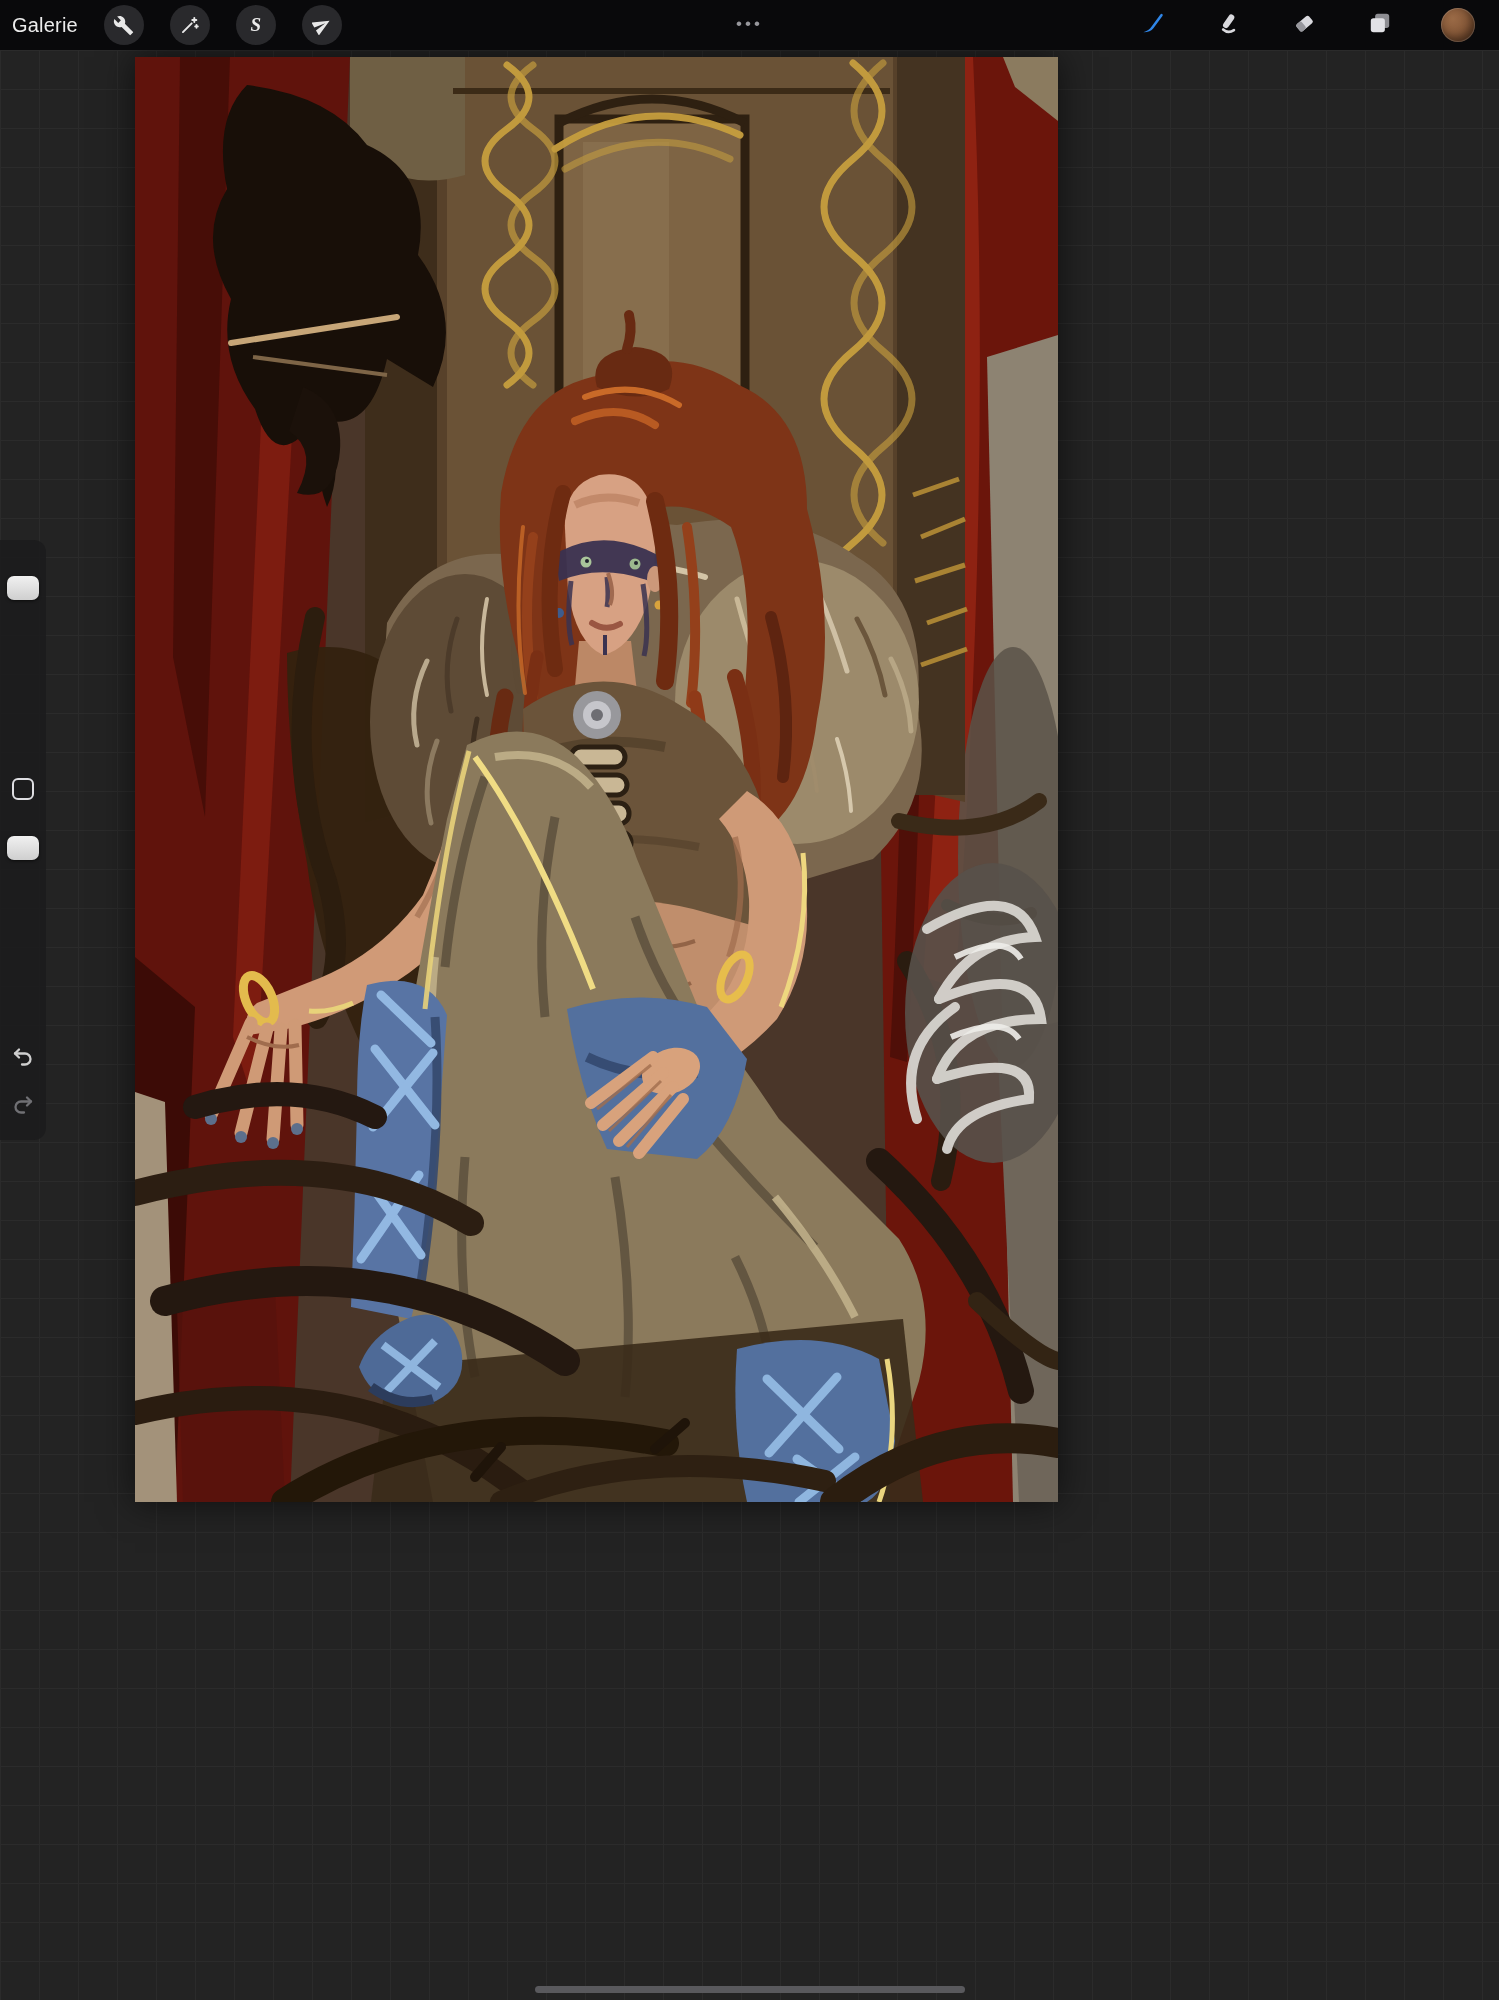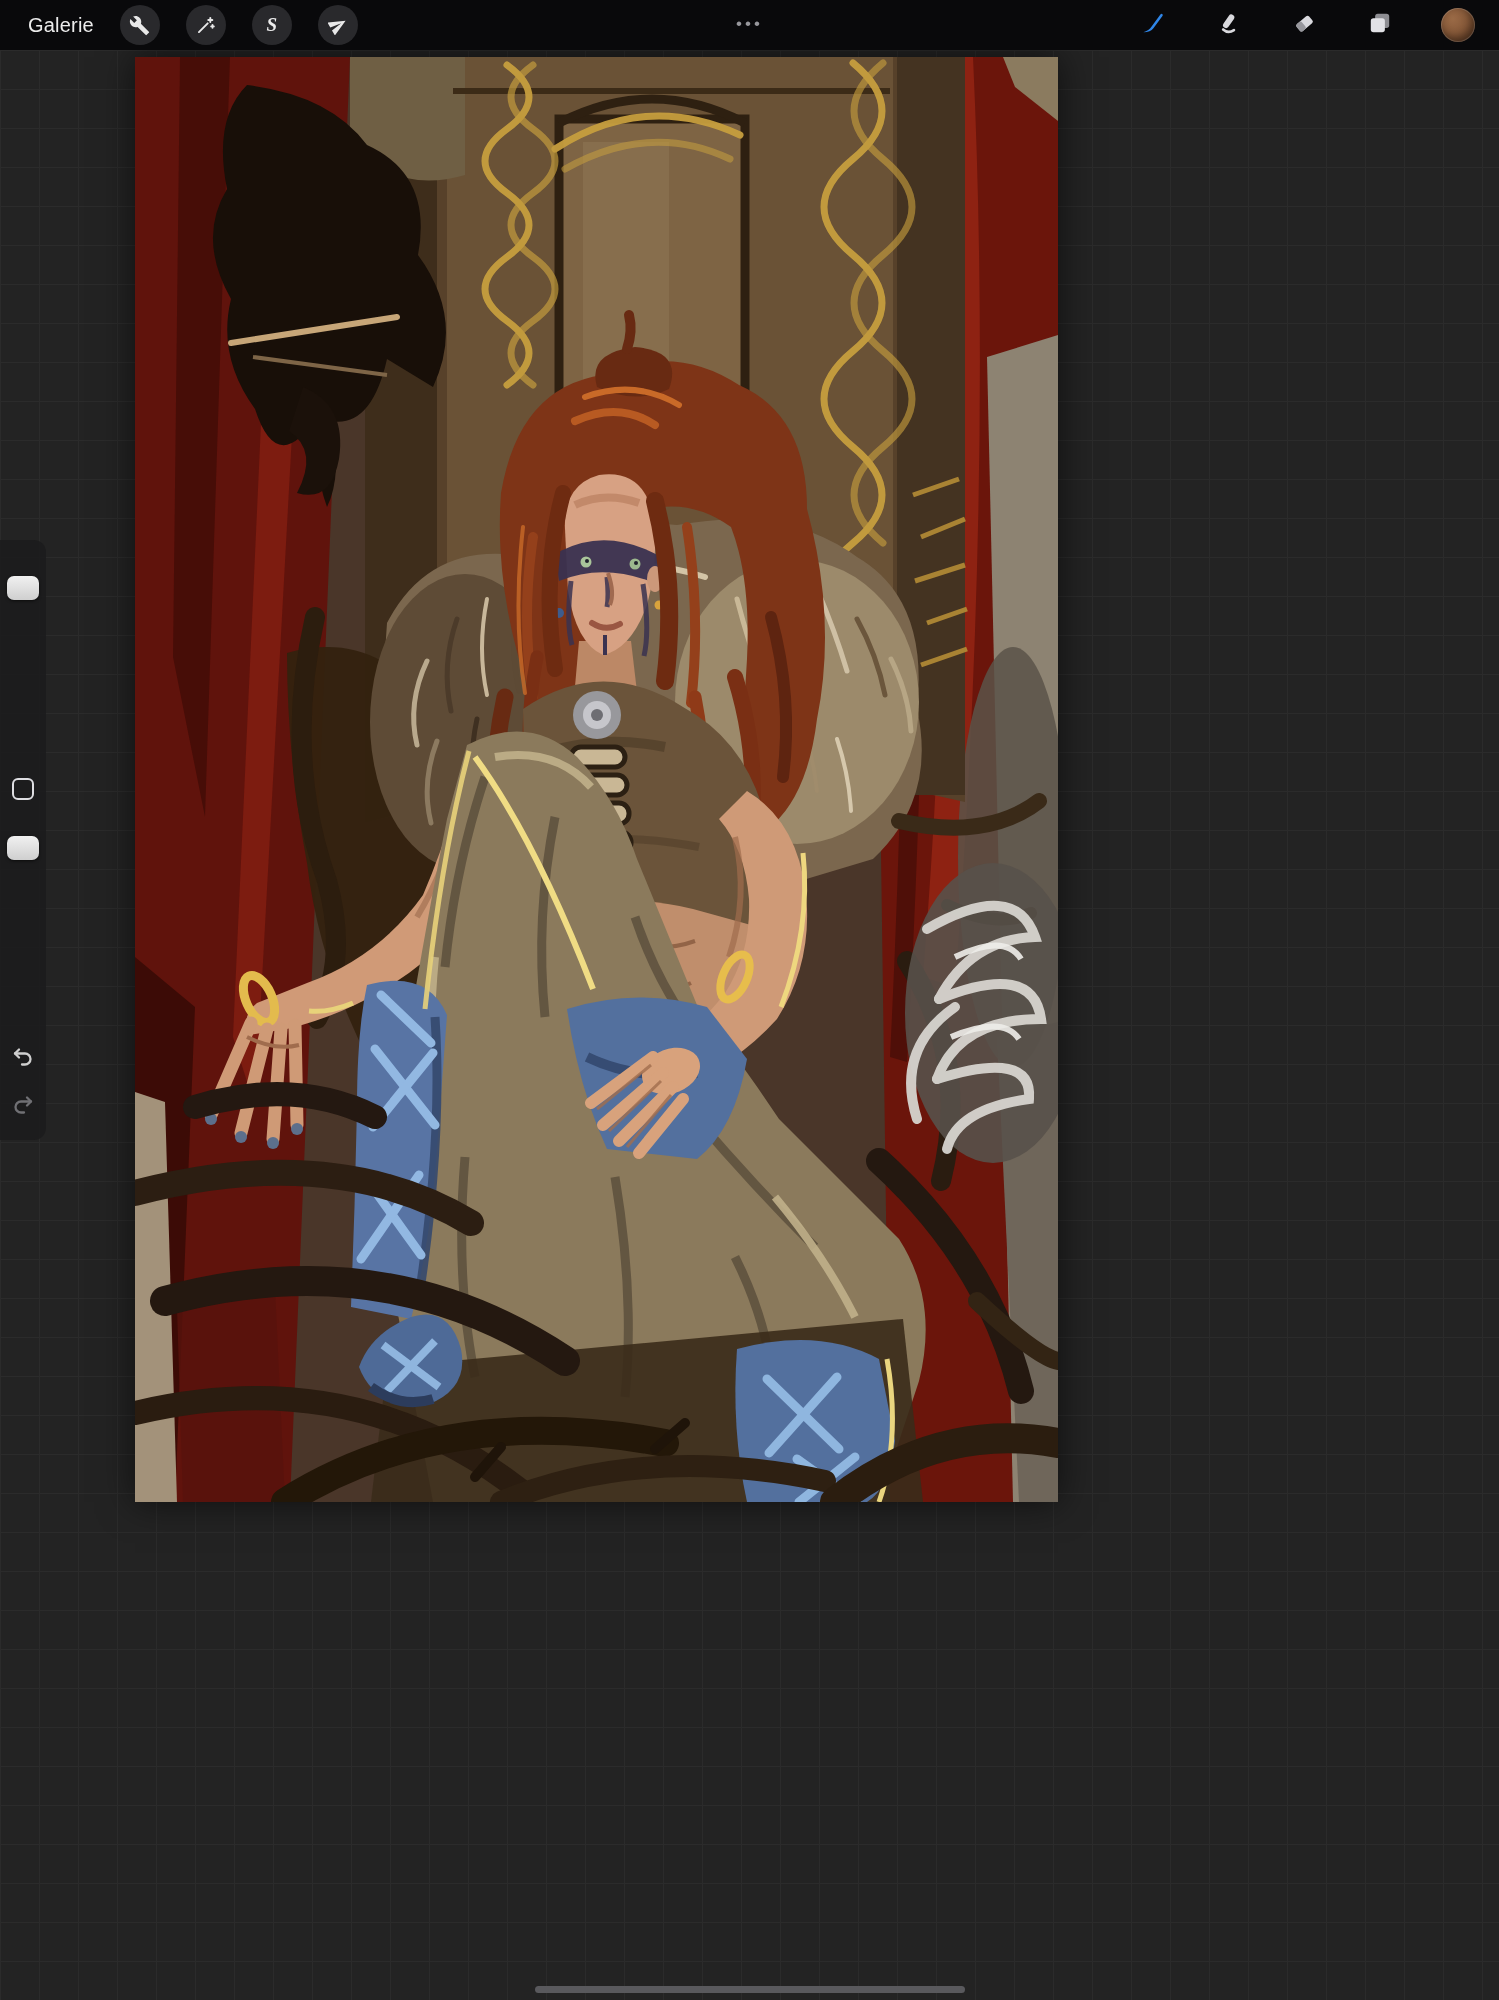--- a/index.html
+++ b/index.html
@@ -15,21 +15,21 @@
       linear-gradient(#2b2b2b 1px, transparent 1px),
       linear-gradient(90deg, #2b2b2b 1px, transparent 1px);
     background-size:39px 39px;
   }
 
   
   .topbar {
     position:absolute; top:0; left:0; right:0; height:50px;
     background:#09090b; z-index:30; display:flex; align-items:center;
   }
-  .tb-left { display:flex; align-items:center; gap:26px; padding-left:28px; }
+  .tb-left { display:flex; align-items:center; gap:26px; padding-left:12px; }
   .gallery-label { color:#ececec; font-size:20px; letter-spacing:.2px; cursor:default; }
   .circle-btn {
     width:40px; height:40px; border-radius:50%; background:#29292c;
     display:flex; align-items:center; justify-content:center; flex:0 0 auto;
   }
   .circle-btn svg { display:block; }
   .sel-s { color:#ececec; font-size:19px; font-weight:bold; font-style:italic; font-family:"Liberation Serif", serif; }
   .tb-dots {
     position:absolute; left:50%; top:50%; transform:translate(-50%,-58%);
     color:#97979c; font-size:17px; letter-spacing:3px; line-height:1;

